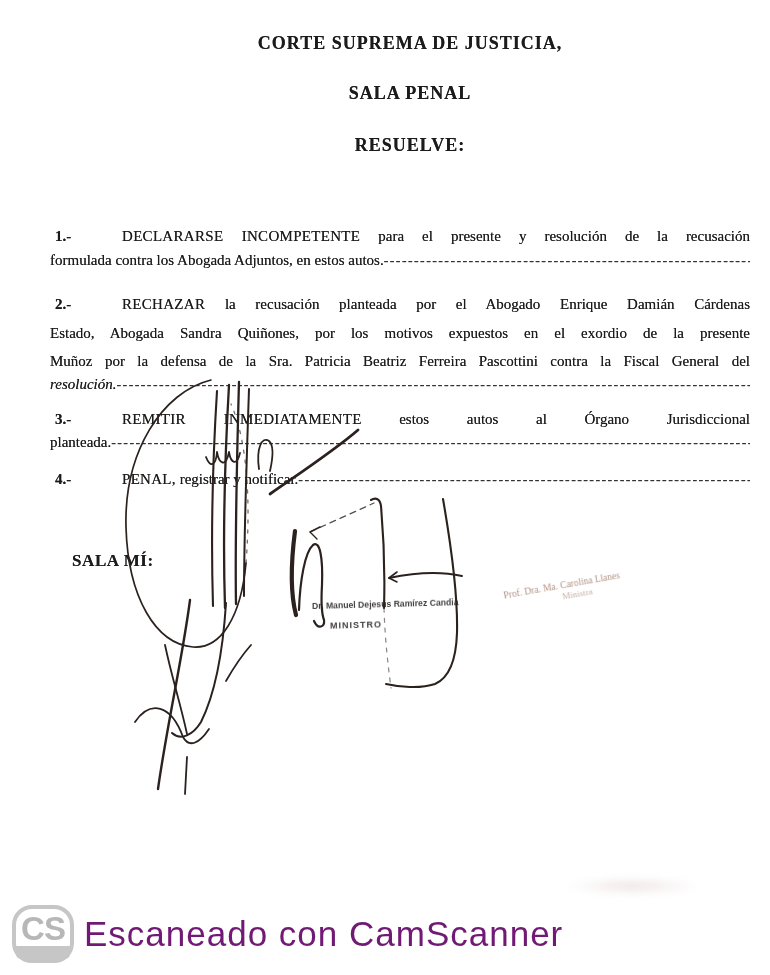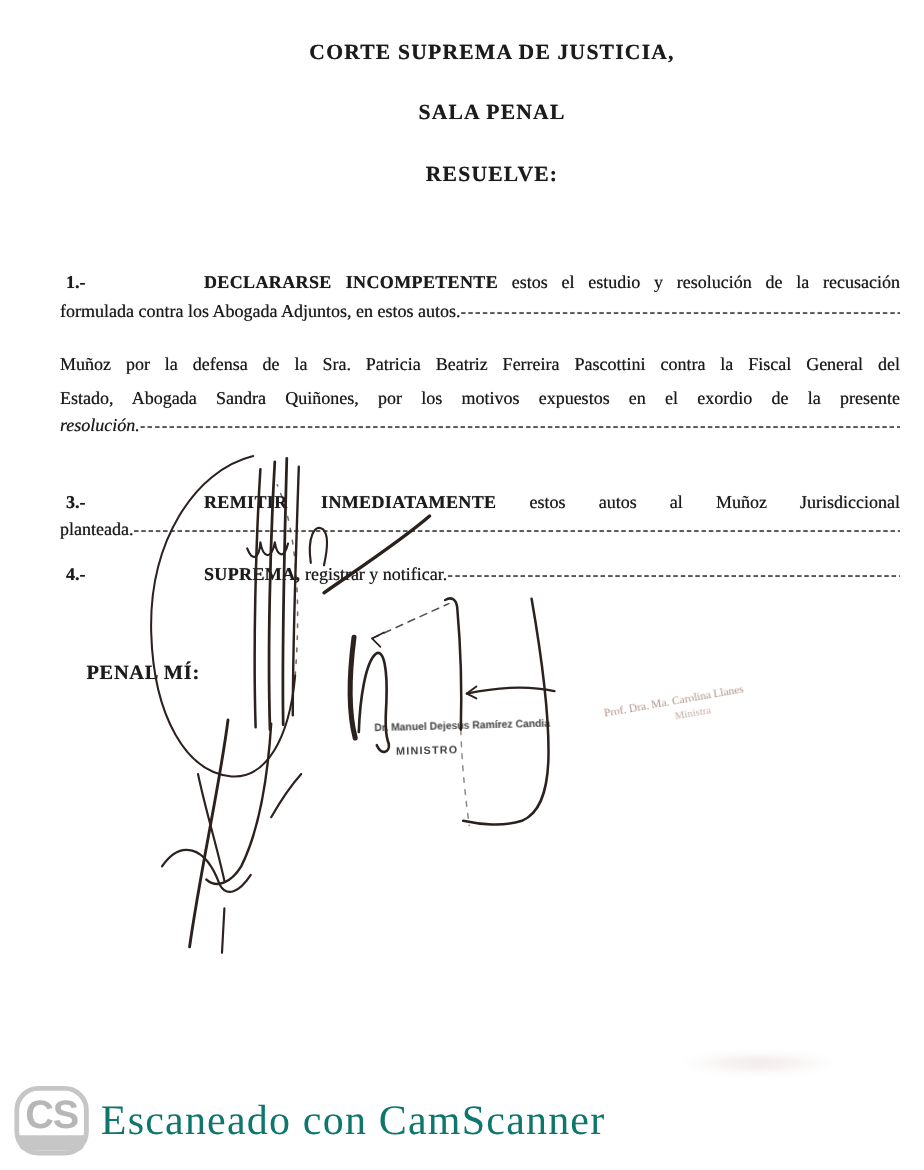--- a/index.html
+++ b/index.html
@@ -26,21 +26,21 @@
     display:block;text-align:justify;text-align-last:justify;
     white-space:nowrap;overflow:hidden;
   }
   .fline{display:flex;align-items:baseline;}
   .fline .txt{white-space:pre;flex:0 0 auto;}
   .dashes{
     flex:1 1 auto;overflow:hidden;white-space:nowrap;
     font-size:14px;letter-spacing:1.4px;opacity:.9;
   }
   .pnum{display:inline-block;width:72px;padding-left:5px;box-sizing:border-box;font-weight:bold;}
-  .kw{font-weight:bold;letter-spacing:.3px;margin-left:48px;}
+  .kw{font-weight:normal;letter-spacing:.3px;}
   #p1{top:221px;} #p1 .jline{line-height:31px;} #p1 .fline{height:31px;}
   #p2{top:290px;} #p2 .jline{line-height:28.5px;} #p2 .fline{height:28.5px;font-style:italic;}
   #p3{top:404px;} #p3 .jline{line-height:30px;} #p3 .fline{height:30px;}
   #p4{top:471px;} #p4 .fline{height:30px;}
   .ante{
     position:absolute;left:72px;top:551px;
     font-weight:bold;font-size:17px;letter-spacing:.6px;
   }
   
   .stamp1a,.stamp1b{
@@ -82,75 +82,78 @@
     font-family:"Liberation Sans",sans-serif;
     font-weight:bold;font-size:33px;letter-spacing:-1px;
     color:#b7b7b7;
   }
   .cs-logo .cs-bar{
     position:absolute;left:0;bottom:0;width:100%;height:13px;
     background:#c6c6c6;border-radius:0 0 5px 5px;
   }
   .cs-caption{
     position:absolute;left:84px;top:914px;
-    font-family:Liberation Serif, serif;
+    font-family:Liberation Sans, sans-serif;
     font-size:35px;letter-spacing:1px;
-    color:#0f766e;white-space:nowrap;
+    color:#701a75;white-space:nowrap;
   }
 </style>
 </head>
 <body>
 
 <div class="page">
 
   <div class="heading scantext" style="top:34px;">CORTE SUPREMA DE JUSTICIA,</div>
   <div class="heading scantext" style="top:84px;">SALA PENAL</div>
   <div class="heading scantext" style="top:136px;">RESUELVE:</div>
 
   <div id="p1" class="para scantext">
     <div class="jline">
-      <span class="pnum">1.-</span><span class="kw">DECLARARSE INCOMPETENTE</span> <span>estos el estudio y resolución de la recusación</span>
+      <span class="pnum">1.-</span><span class="kw">DECLARARSE INCOMPETENTE</span> <span>para el presente y resolución de la recusación</span>
     </div>
     <div class="fline">
       <span class="txt">formulada contra los Abogada Adjuntos, en estos autos.</span>
         <span class="dashes">--------------------------------------------------------------------------------------------------------------------------------------------------------------------------------------------------------</span>
     </div>
   </div>
 
   <div id="p2" class="para scantext">
     <div class="jline">
+      <span class="pnum">2.-</span><span class="kw">RECHAZAR</span> <span>la recusación planteada por el Abogado Enrique Damián Cárdenas</span>
+    </div>
+    <div class="jline">
+      <span>Estado, Abogada Sandra Quiñones, por los motivos expuestos en el exordio de la presente</span>
+    </div>
+    <div class="jline">
       <span>Muñoz por la defensa de la Sra. Patricia Beatriz Ferreira Pascottini contra la Fiscal General del</span>
     </div>
-    <div class="jline">
-      <span>Estado, Abogada Sandra Quiñones, por los motivos expuestos en el exordio de la presente</span>
-    </div>
     <div class="fline">
       <span class="txt">resolución.</span>
         <span class="dashes">--------------------------------------------------------------------------------------------------------------------------------------------------------------------------------------------------------</span>
     </div>
   </div>
 
   <div id="p3" class="para scantext">
     <div class="jline">
-      <span class="pnum">3.-</span><span class="kw">REMITIR INMEDIATAMENTE</span> <span>estos autos al Muñoz Jurisdiccional</span>
+      <span class="pnum">3.-</span><span class="kw">REMITIR INMEDIATAMENTE</span> <span>estos autos al Órgano Jurisdiccional</span>
     </div>
     <div class="fline">
       <span class="txt">planteada.</span>
         <span class="dashes">--------------------------------------------------------------------------------------------------------------------------------------------------------------------------------------------------------</span>
     </div>
   </div>
 
   <div id="p4" class="para scantext">
     <div class="fline">
-      <span class="txt"><span class="pnum">4.-</span><span class="kw">SUPREMA,</span> <span>registrar y notificar.</span></span>
-        <span class="dashes">--------------------------------------------------------------------------------------------------------------------------------------------------------------------------------------------------------</span>
-    </div>
-  </div>
-
-  <div class="ante scantext">PENAL MÍ:</div>
+      <span class="txt"><span class="pnum">4.-</span><span class="kw">PENAL,</span> <span>registrar y notificar.</span></span>
+        <span class="dashes">--------------------------------------------------------------------------------------------------------------------------------------------------------------------------------------------------------</span>
+    </div>
+  </div>
+
+  <div class="ante scantext">SALA MÍ:</div>
 
   <div class="stamp1a">Dr. Manuel Dejesús Ramírez Candia</div>
   <div class="stamp1b">MINISTRO</div>
 
   <div class="stamp2">
     <div class="l1">Prof. Dra. Ma. Carolina Llanes</div>
     <div class="l2">Ministra</div>
   </div>
 
   <svg class="ink" width="770" height="975" viewBox="0 0 770 975">

